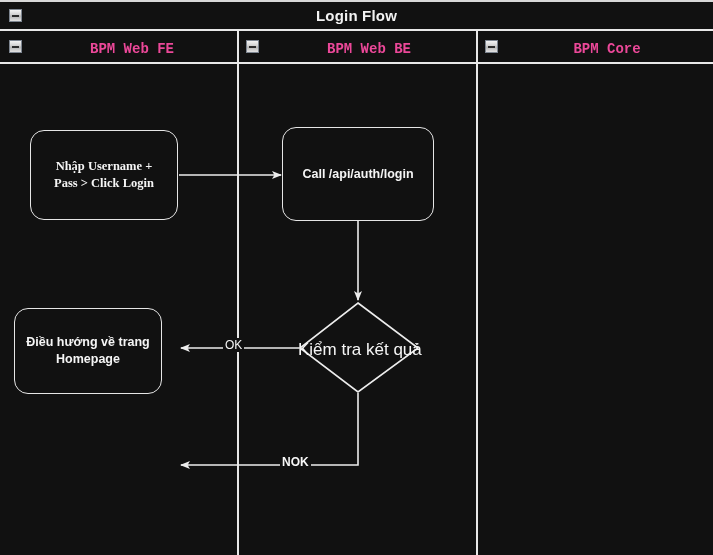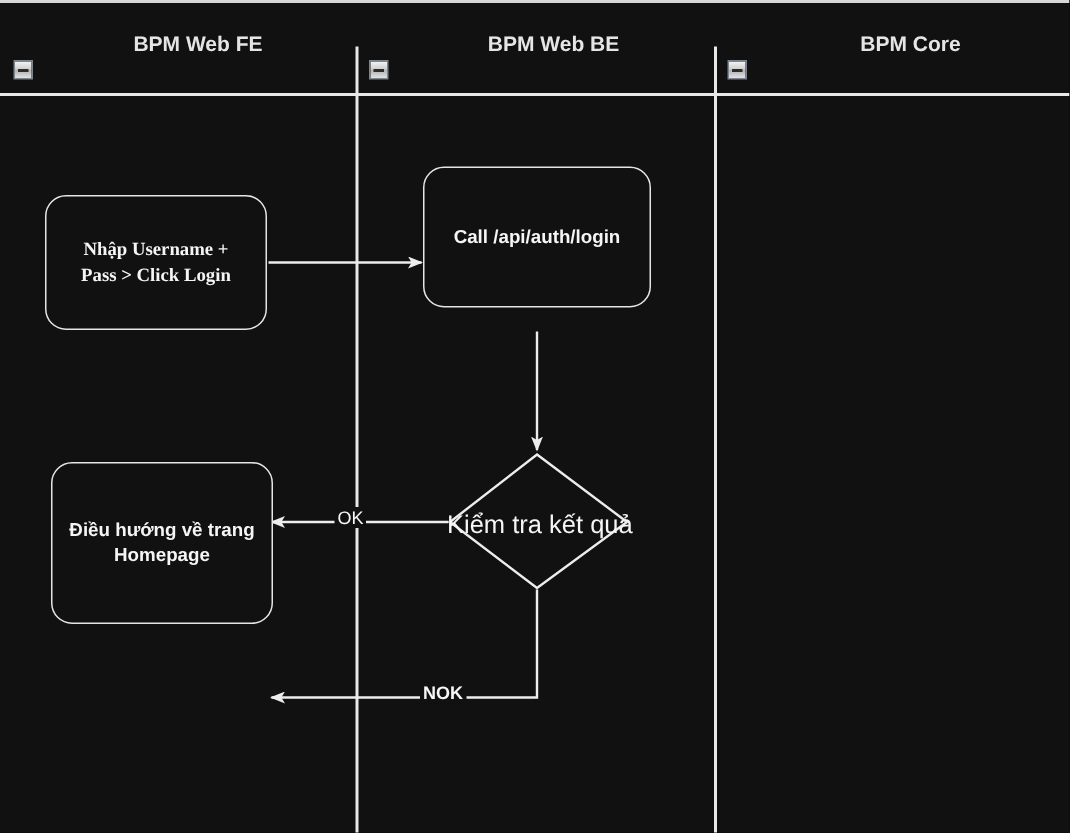--- a/index.html
+++ b/index.html
@@ -82,28 +82,28 @@
   }
   .lane-divider {
     position: absolute;
     top: 29px;
     width: 2px;
     height: 526px;
     background: #e8e8e8;
   }
   .lane-header-label {
     position: absolute;
-    top: 12px;
+    top: 32px;
     height: 31px;
     line-height: 31px;
     text-align: center;
-    color: #e5e5e5;
+    color: #ec4899;
     font-size: 14px;
     font-weight: bold;
-    font-family: Liberation Sans, sans-serif;
+    font-family: Liberation Mono, monospace;
   }
 
   
   .node-task {
     position: absolute;
     border: 1.5px solid #e6e6e6;
     border-radius: 14px;
     background: #111111;
     box-sizing: border-box;
     display: flex;
@@ -145,20 +145,24 @@
     width: 713px;
     height: 555px;
     pointer-events: none;
   }
 </style>
 </head>
 <body>
 
 <div id="diagram-root">
 
+  <div class="pool-header">
+    <span class="collapse-icon" style="left:9px; top:7px;"></span>
+    <div class="pool-title">Login Flow</div>
+  </div>
 
   <div class="lane-header-row"></div>
 
   <span class="collapse-icon" style="left:9px; top:38px;"></span>
   <div class="lane-header-label" style="left:28px; width:208px;">BPM Web FE</div>
 
   <div class="lane-divider" style="left:237px;"></div>
   <span class="collapse-icon" style="left:246px; top:38px;"></span>
   <div class="lane-header-label" style="left:265px; width:208px;">BPM Web BE</div>
 
@@ -184,27 +188,27 @@
     <polygon points="358,301 418,346 358,390 300,346" fill="#111111" stroke="#ededed" stroke-width="1.6"></polygon>
   </svg>
 
   <div class="node-task" style="left:30px; top:128px; width:148px; height:90px;font-family:Liberation Serif, serif;">
     <div>
       <div>Nhập Username +</div>
       <div>Pass &gt; Click Login</div>
     </div>
   </div>
 
-  <div class="node-task" style="left:282px; top:109px; width:152px; height:94px;">
+  <div class="node-task" style="left:282px; top:125px; width:152px; height:94px;">
     <div>Call /api/auth/login</div>
   </div>
 
   <div class="node-gateway-label" style="left:298px; top:338px; width:122px;">Kiểm tra kết quả</div>
 
-  <div class="node-task" style="left:34px; top:306px; width:148px; height:108px;">
+  <div class="node-task" style="left:14px; top:306px; width:148px; height:86px;">
     <div>
       <div>Điều hướng về trang</div>
       <div>Homepage</div>
     </div>
   </div>
 
 
   <div class="edge-label" style="left:223px; top:336px;">OK</div>
 
   <div class="edge-label" style="left:280px; top:453px;font-weight:bold;">NOK</div>

